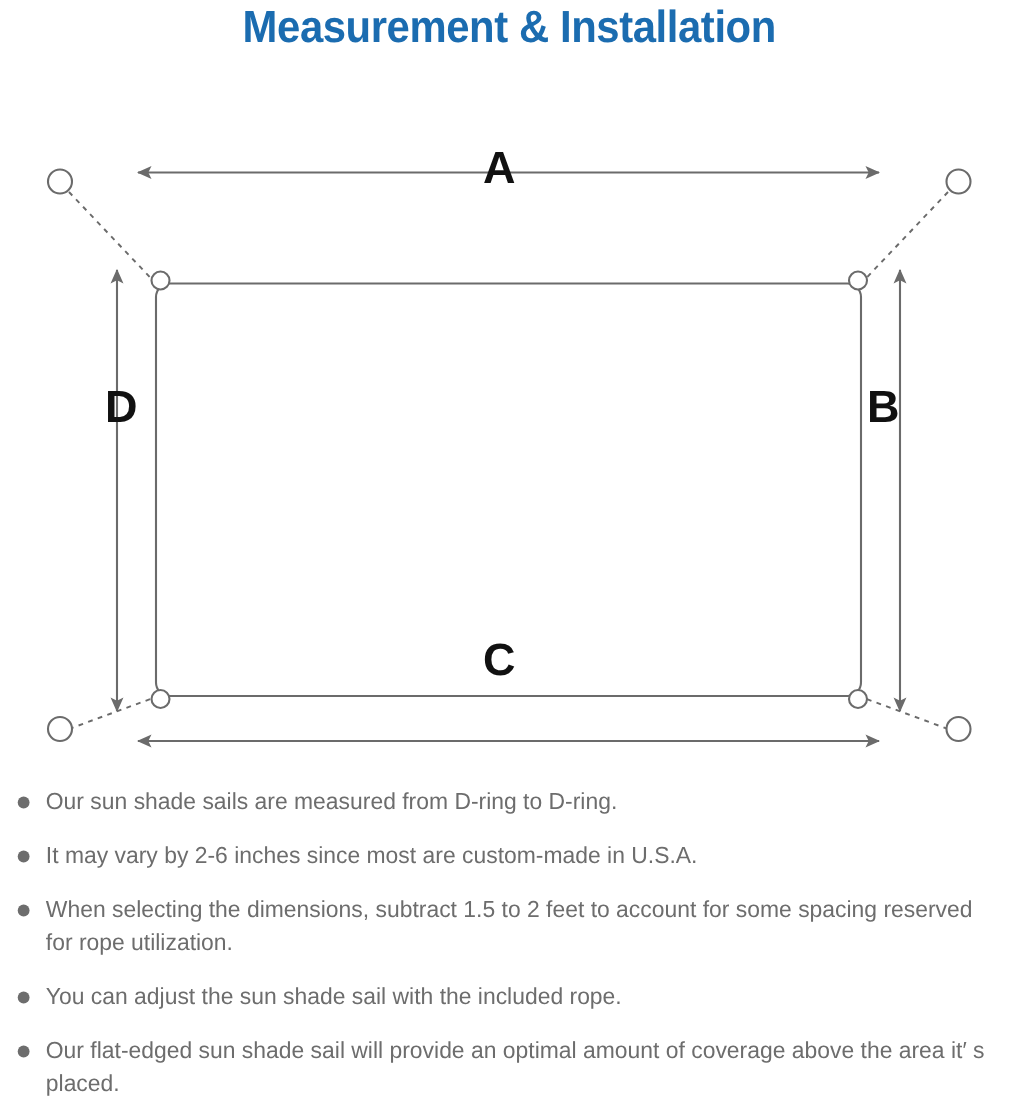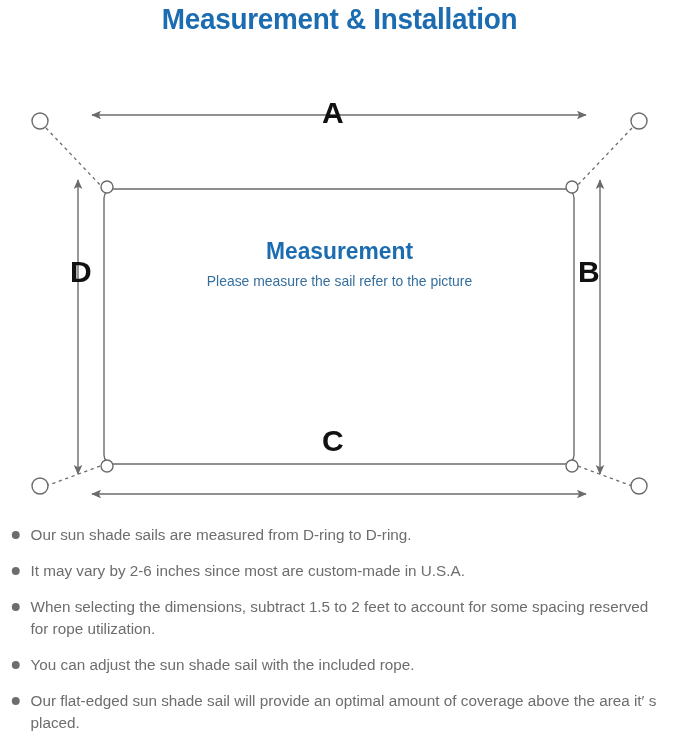--- a/index.html
+++ b/index.html
@@ -149,24 +149,20 @@
     <line x1="78" y1="134" x2="78" y2="428" stroke="#6b6b6b" stroke-width="1.4" marker-start="url(#arrowStart)" marker-end="url(#arrowEnd)"></line>
 
     <line x1="600" y1="134" x2="600" y2="428" stroke="#6b6b6b" stroke-width="1.4" marker-start="url(#arrowStart)" marker-end="url(#arrowEnd)"></line>
   </svg>
 
   <div class="diagram-label" id="label-a">A</div>
   <div class="diagram-label" id="label-b">B</div>
   <div class="diagram-label" id="label-c">C</div>
   <div class="diagram-label" id="label-d">D</div>
 
-  <div id="measurement-block">
-    <div id="measurement-heading">Measurement</div>
-    <div id="measurement-sub">Please measure the sail refer to the picture</div>
-  </div>
 </div>
 
 <div id="notes-list">
   <div class="note-item">
     <span class="note-bullet"></span>
     <span>Our sun shade sails are measured from D-ring to D-ring.</span>
   </div>
   <div class="note-item">
     <span class="note-bullet"></span>
     <span>It may vary by 2-6 inches since most are custom-made in U.S.A.</span>

